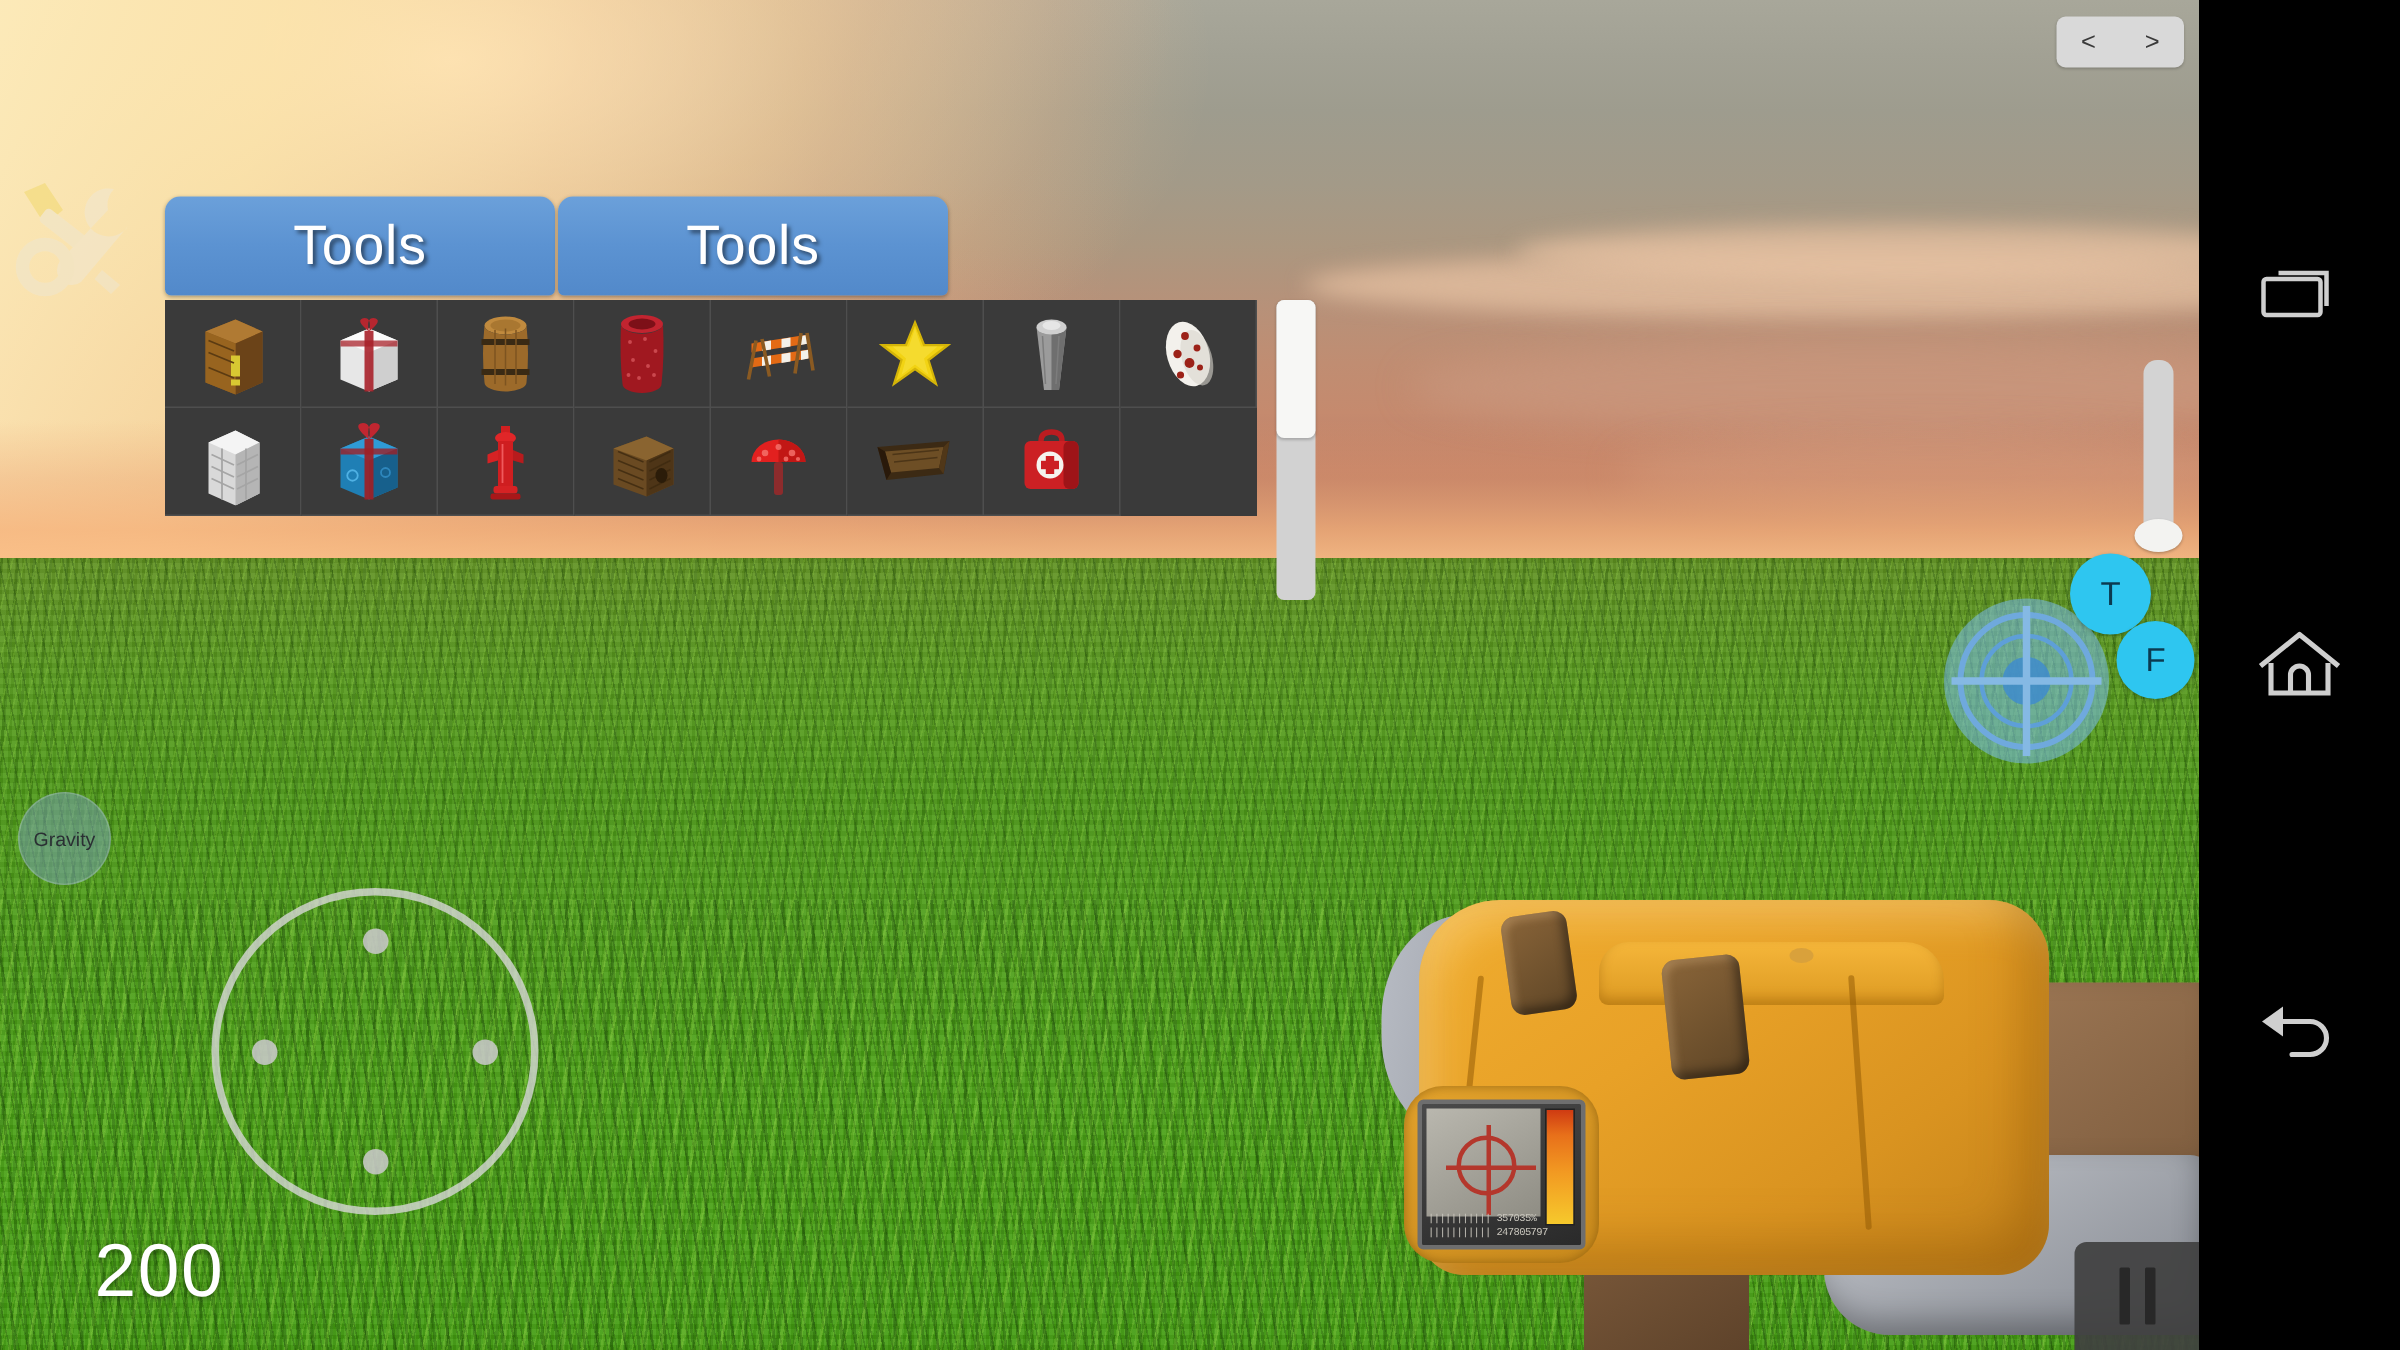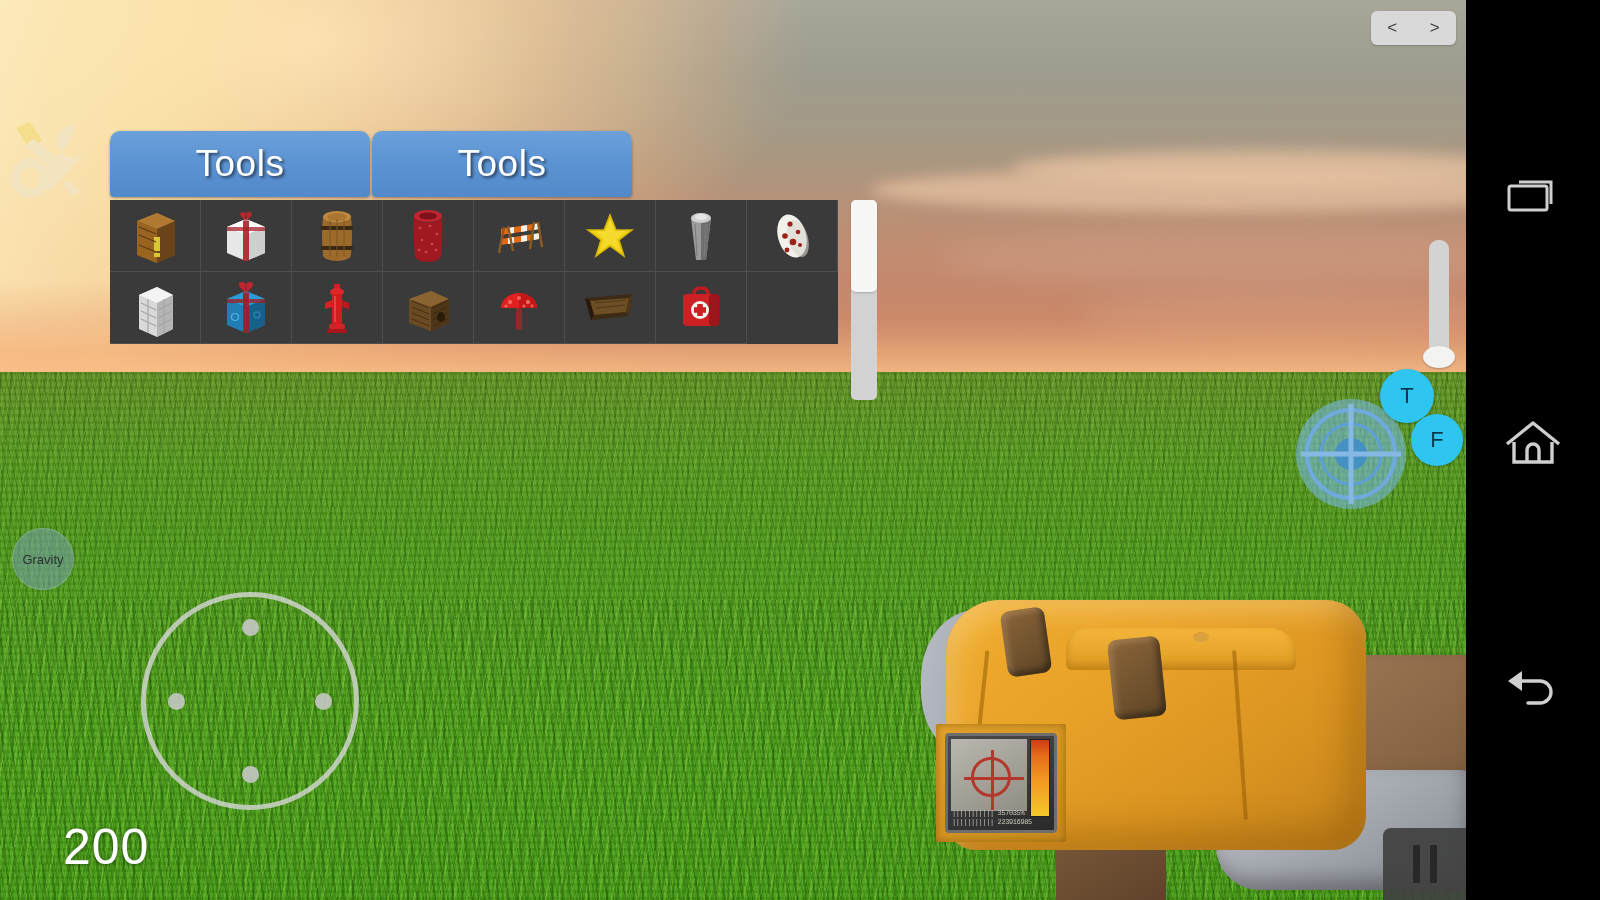--- a/index.html
+++ b/index.html
@@ -88,21 +88,21 @@
       background:linear-gradient(145deg,#a07a57,#7b5a3c); border-radius:34px 12px 12px 34px;
       box-shadow:inset -10px -12px 22px rgba(0,0,0,.35); }
   .gun-claw-grey { position:absolute; left:300px; bottom:20px; width:260px; height:120px;
       background:linear-gradient(150deg,#c3c6cc,#83878f); border-radius:40px 16px 0 44px;
       box-shadow:inset -8px -10px 20px rgba(0,0,0,.3); }
   .gun-grip { position:absolute; left:140px; bottom:0; width:110px; height:90px;
       background:linear-gradient(150deg,#7c5a3b,#5c4129); border-radius:14px 14px 0 0; }
 
   
   .gun-screen-frame { position:absolute; left:20px; bottom:68px; width:130px; height:118px;
-      background:linear-gradient(150deg,#e5a42c,#c98a1c); border-radius:2px;
+      background:linear-gradient(150deg,#e5a42c,#c98a1c); border-radius:26px;
       box-shadow:inset 0 0 8px rgba(90,55,0,.5); }
   .gun-screen { position:absolute; left:9px; top:9px; width:112px; height:100px;
       background:linear-gradient(160deg,#4a4a4a,#2a2a2a); border:3px solid #6e6e6e;
       border-radius:4px; overflow:hidden; }
   .scr-inner { position:absolute; left:3px; top:3px; width:76px; height:72px;
       background:linear-gradient(150deg,#b9b7ae,#8f8d84); }
   .scr-cross { position:absolute; left:20px; top:18px; width:40px; height:40px;
       border:3px solid #b4372c; border-radius:50%; }
   .scr-cross:before,.scr-cross:after { content:""; position:absolute; background:#b4372c; }
   .scr-cross:before { left:17px; top:-10px; width:3px; height:60px; }
@@ -228,21 +228,21 @@
       <div class="gun-seam" style="left:322px;bottom:90px;width:4px;height:170px;transform:rotate(-4deg);border-radius:2px;"></div>
 
       <div class="gun-screen-frame">
         <div class="gun-screen">
           <div class="scr-inner">
             <div class="scr-cross"></div>
           </div>
           <div class="scr-bar"></div>
           <div class="scr-text">
             <div>||||||||||| 357035%</div>
-            <div>||||||||||| 223916985</div>
+            <div>||||||||||| 247805797</div>
           </div>
         </div>
       </div>
     </div>
 
     <div id="tools-icon">
       <svg viewBox="0 0 88 84" width="88" height="84">
         <g transform="rotate(0 44 42)">
 
           <path d="M8 12 L22 6 L34 24 L22 34 Z" fill="#f2d96e"></path>

